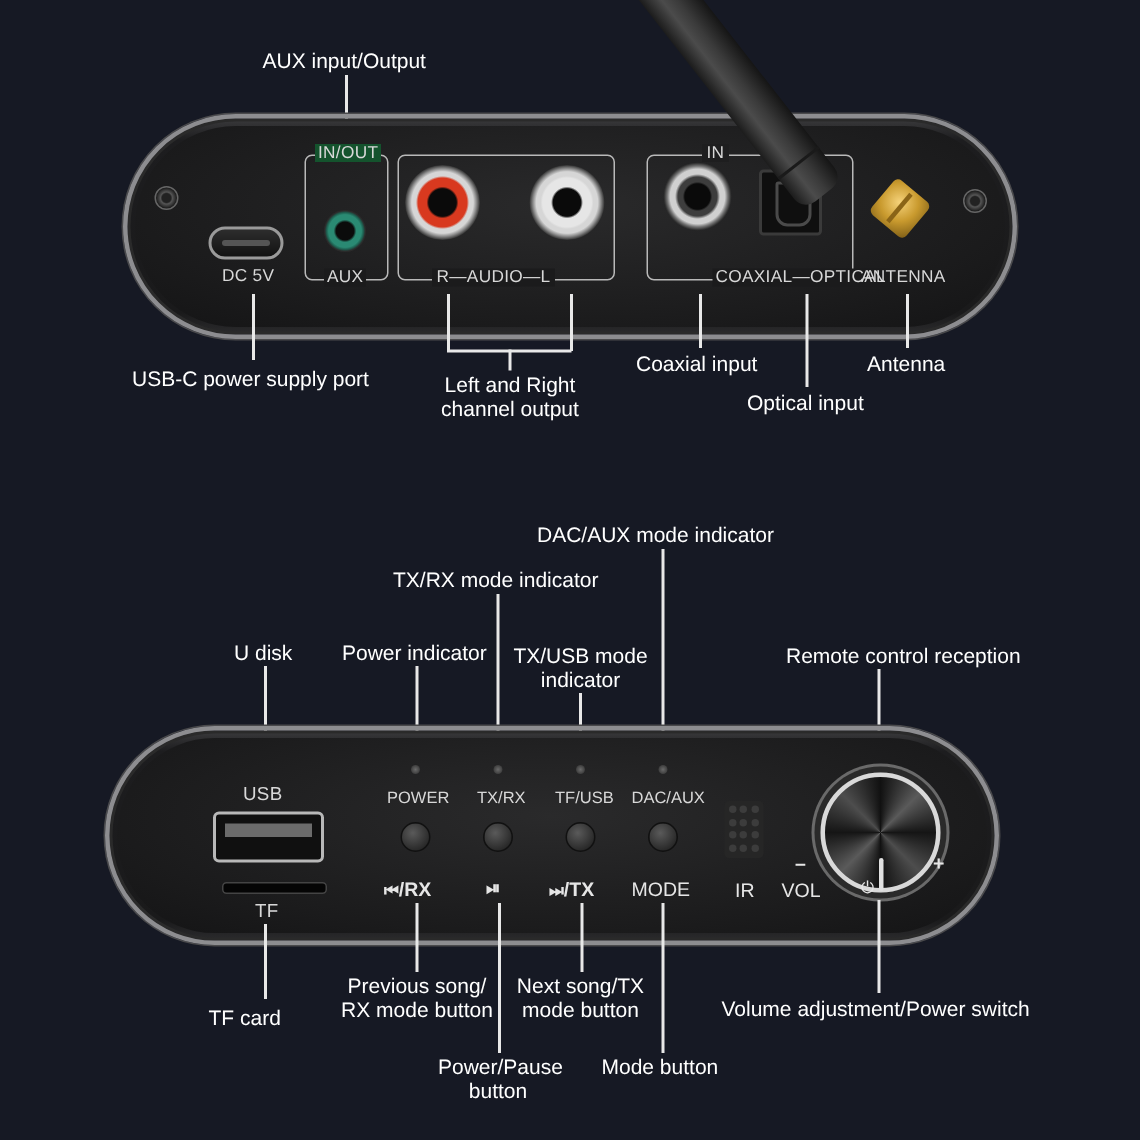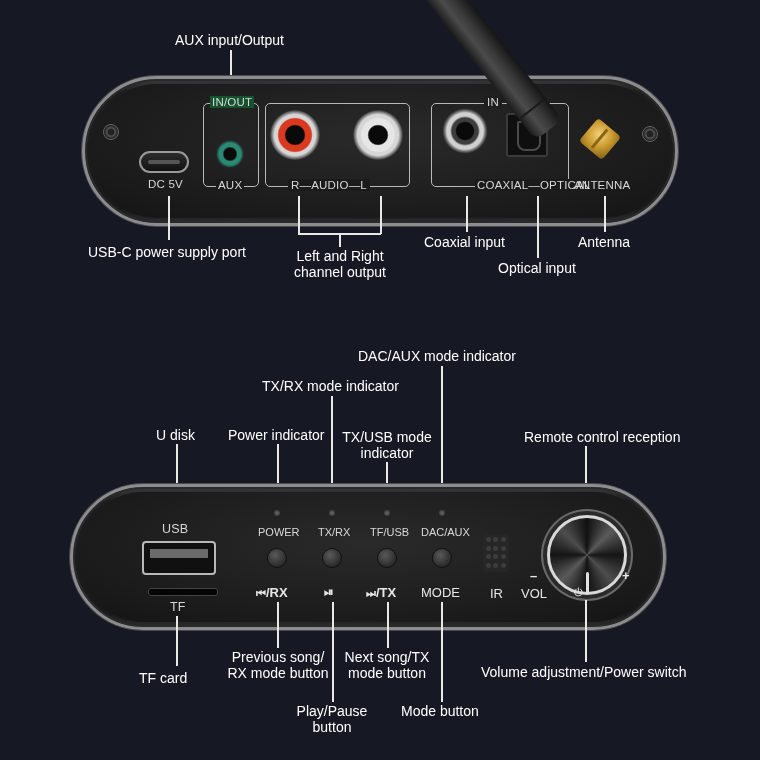--- a/index.html
+++ b/index.html
@@ -142,21 +142,21 @@
 <div class="silk" style="left:216px;top:179px;background:#1b1b1c;padding:0 2px;">AUX</div>
 
 <div class="frame" style="left:265px;top:103px;width:145px;height:84px;"></div>
 <div class="rca" style="left:270px;top:110px;--ring:#d8391f;"></div>
 <div class="rca" style="left:353px;top:110px;--ring:#e6e6e6;"></div>
 <div class="silk" style="left:288px;top:179px;background:#1b1b1c;padding:0 3px;">
   <span>R</span>—<span>AUDIO</span>—<span>L</span>
 </div>
 
 <div class="frame" style="left:431px;top:103px;width:138px;height:84px;"></div>
-<div class="silk" style="left:468px;top:96px;background:#1e1e1f;padding:0 3px;margin-left:16px;">IN</div>
+<div class="silk" style="left:468px;top:96px;background:#1e1e1f;padding:0 3px;">IN</div>
 <div class="coax" style="left:442px;top:108px;"></div>
 <div class="optical" style="left:506px;top:113px;"></div>
 <div class="silk" style="left:438px;top:179px;background:#1b1b1c;padding:0 2px;margin-left:37px;">
   <span>COAXIAL</span>—<span>OPTICAL</span>
 </div>
 <div class="silk" style="left:574px;top:179px;">ANTENNA</div>
 
 <div class="antenna-rod" style="left:532px;top:-60px;"></div>
 <div class="antenna-base" style="left:585px;top:124px;"></div>
 
@@ -261,21 +261,21 @@
 <div class="label" style="left:139px;top:670px;">TF card</div>
 
 <div class="leader vline" style="left:277px;top:602px;height:46px;"></div>
 <div class="label two" style="left:226px;top:649px;width:104px;">
   <div>Previous song/</div>
   <div>RX mode button</div>
 </div>
 
 <div class="leader vline" style="left:332px;top:602px;height:100px;"></div>
 <div class="label two" style="left:292px;top:703px;width:80px;">
-  <div>Play/Pause</div>
+  <div>Power/Pause</div>
   <div>button</div>
 </div>
 
 <div class="leader vline" style="left:387px;top:602px;height:46px;"></div>
 <div class="label two" style="left:341px;top:649px;width:92px;">
   <div>Next song/TX</div>
   <div>mode button</div>
 </div>
 
 <div class="leader vline" style="left:441px;top:602px;height:100px;"></div>

